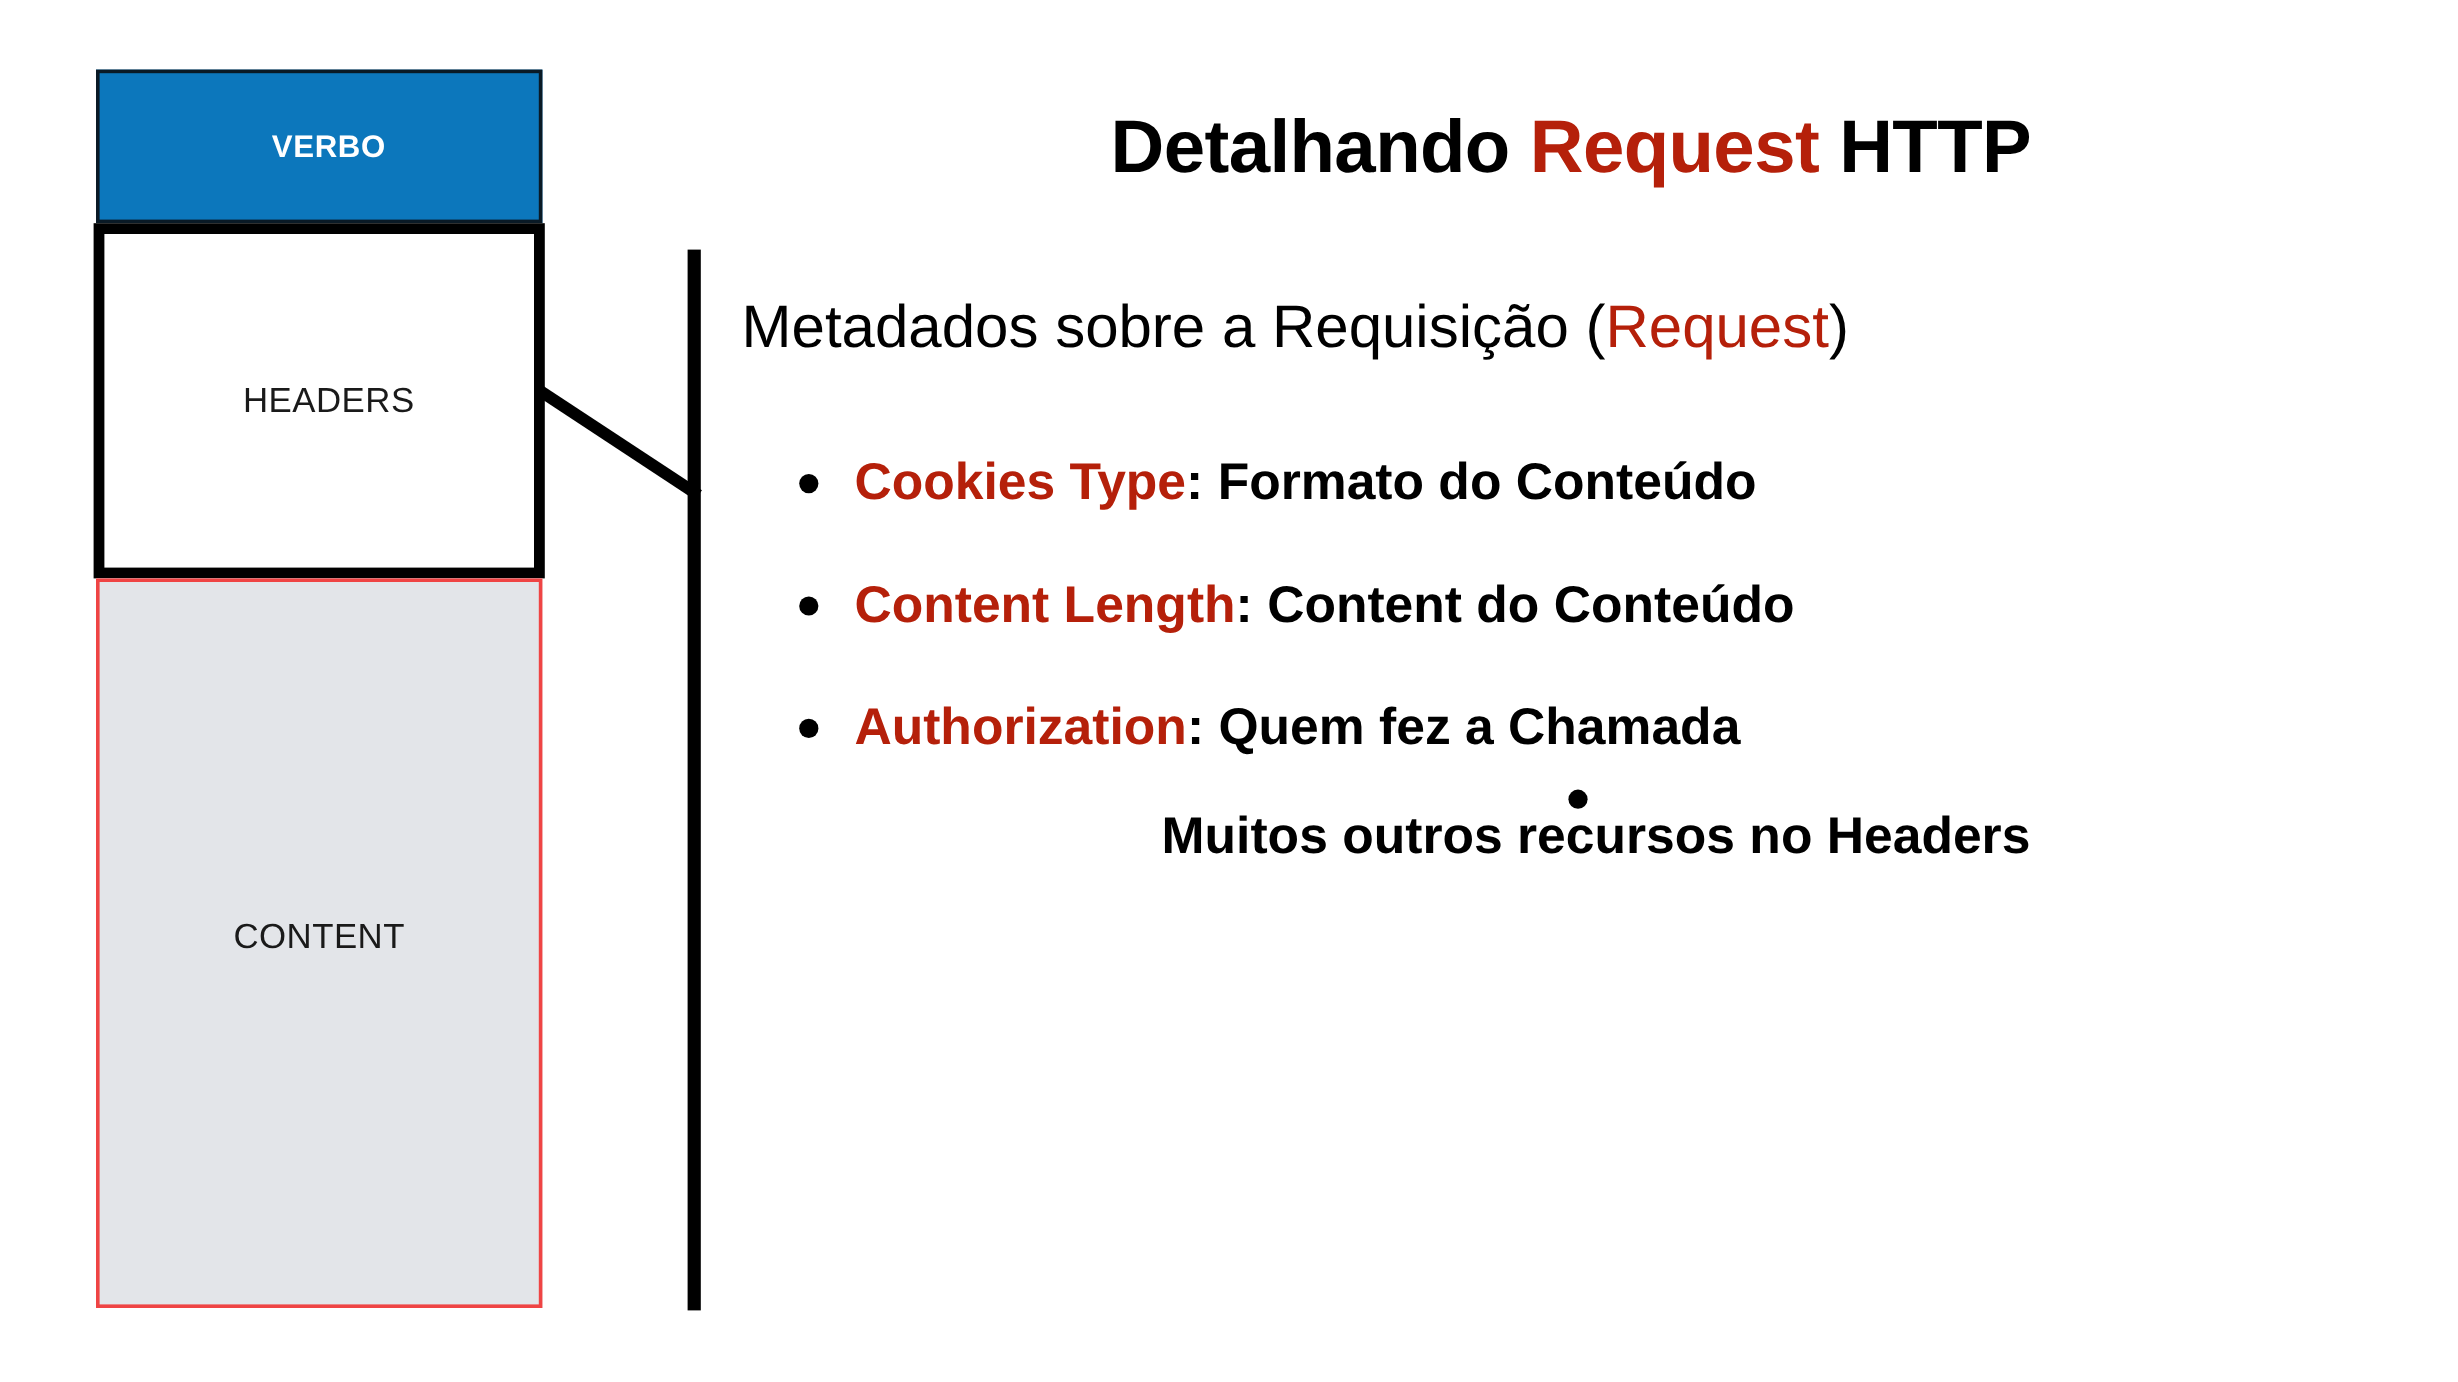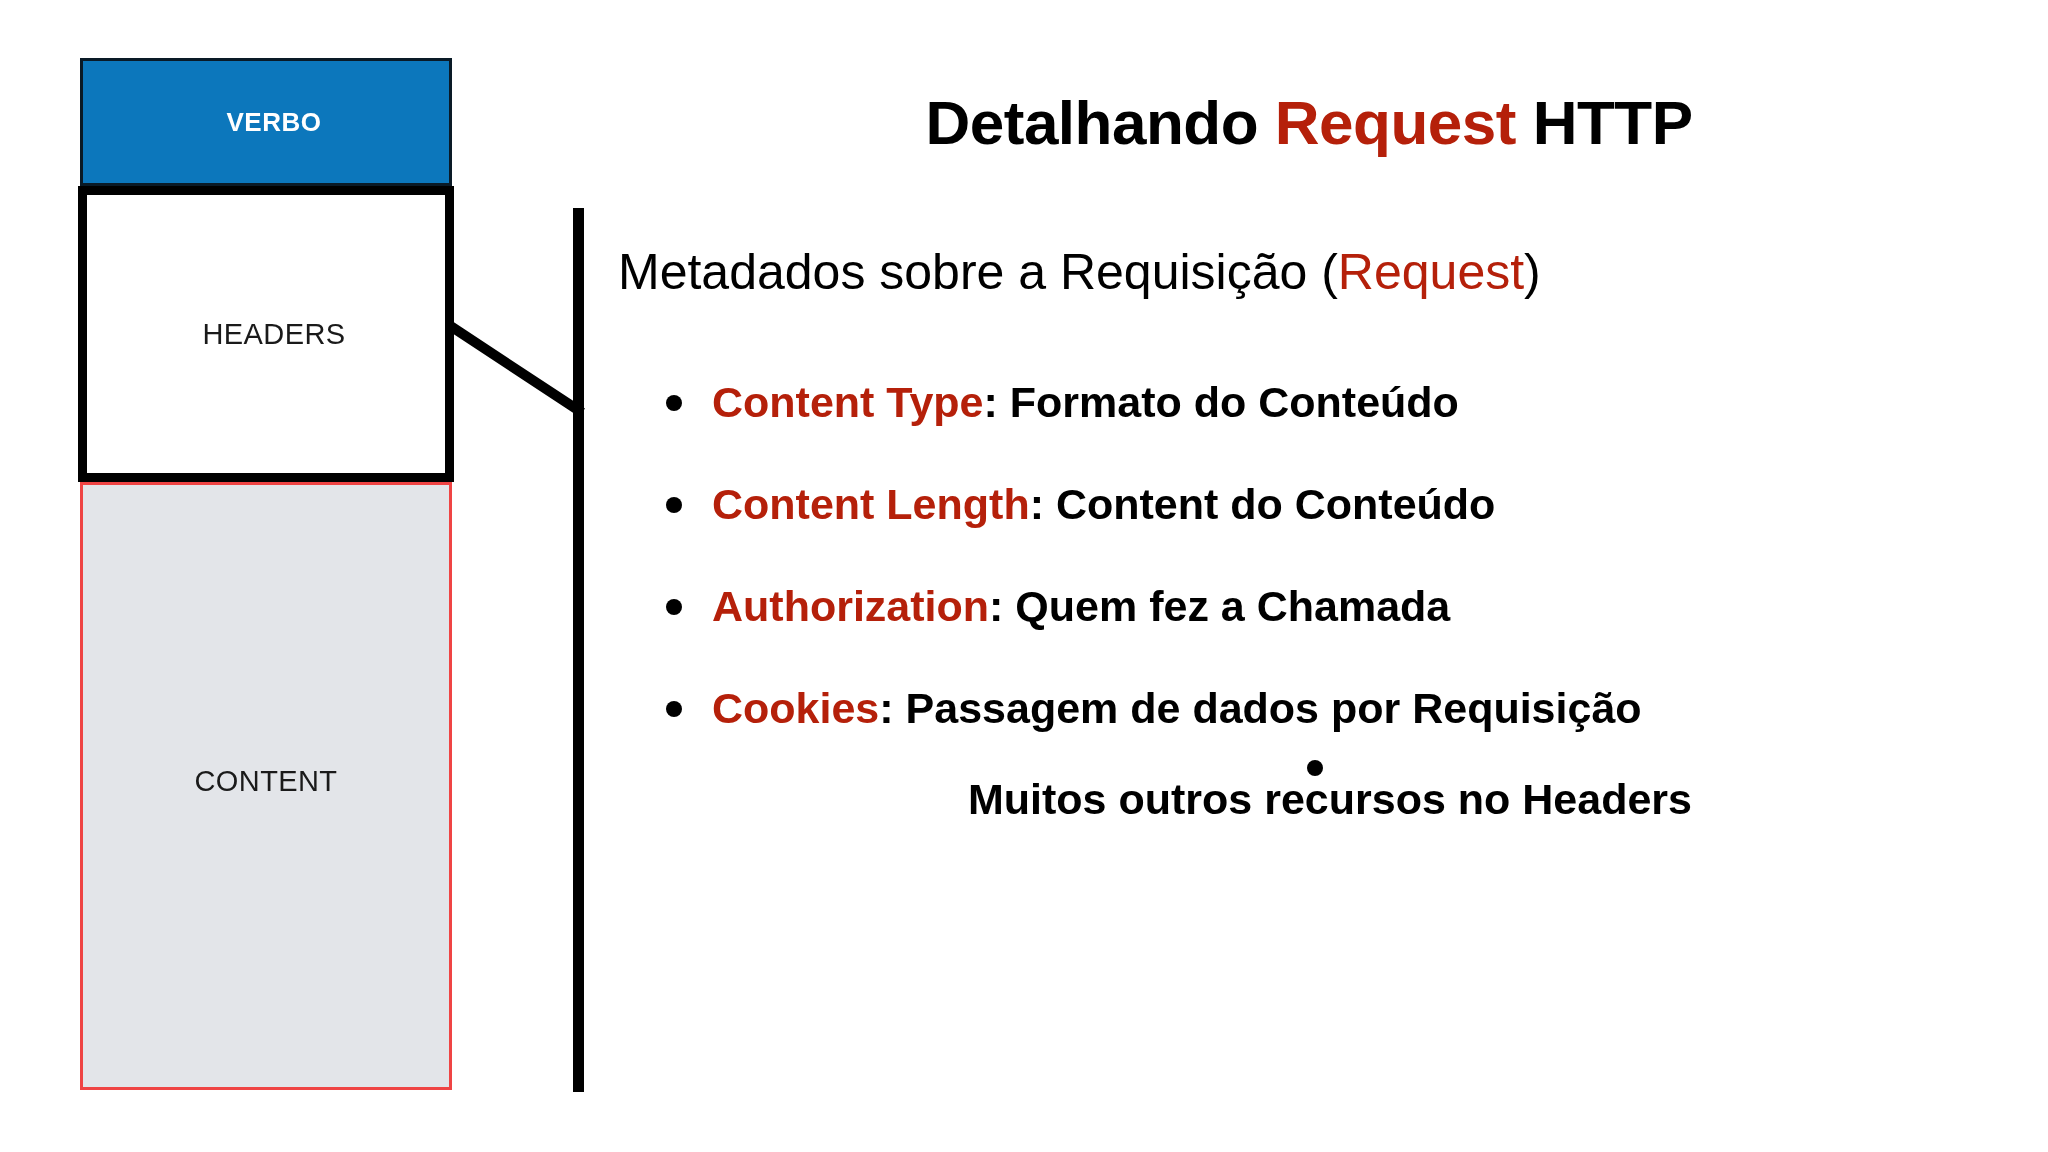--- a/index.html
+++ b/index.html
@@ -204,33 +204,29 @@
 
   <div id="right-pane">
 
     <h1 id="title"><span>Detalhando </span><span class="accent">Request</span><span> HTTP</span></h1>
 
     <div id="intro"><span>Metadados sobre a Requisição (</span><span class="accent">Request</span><span>)</span></div>
 
     <ul id="bullet-list">
         <li class="bullet-row indent-deep">
           <span class="bullet-dot"></span>
-          <span class="bullet-text"><span class="bullet-term">Content Type</span><span class="bullet-rest">: </span><span class="bullet-rest">Formato do Conteúdo</span></span>
+          <span class="bullet-text"><span class="bullet-term">Cookies Type</span><span class="bullet-rest">: </span><span class="bullet-rest">Formato do Conteúdo</span></span>
         </li>
         <li class="bullet-row indent-deep">
           <span class="bullet-dot"></span>
           <span class="bullet-text"><span class="bullet-term">Content Length</span><span class="bullet-rest">: </span><span class="bullet-rest">Content do Conteúdo</span></span>
         </li>
         <li class="bullet-row indent-deep">
           <span class="bullet-dot"></span>
           <span class="bullet-text"><span class="bullet-term">Authorization</span><span class="bullet-rest">: </span><span class="bullet-rest">Quem fez a Chamada</span></span>
-        </li>
-        <li class="bullet-row indent-deep">
-          <span class="bullet-dot"></span>
-          <span class="bullet-text"><span class="bullet-term">Cookies</span><span class="bullet-rest">: </span><span class="bullet-rest">Passagem de dados por Requisição</span></span>
         </li>
         <li class="bullet-row indent-shallow">
           <span class="bullet-dot"></span>
           <span class="bullet-text"><span class="bullet-rest">Muitos outros recursos no Headers</span></span>
         </li>
       </ul>
   </div>
 
 </div>
 

